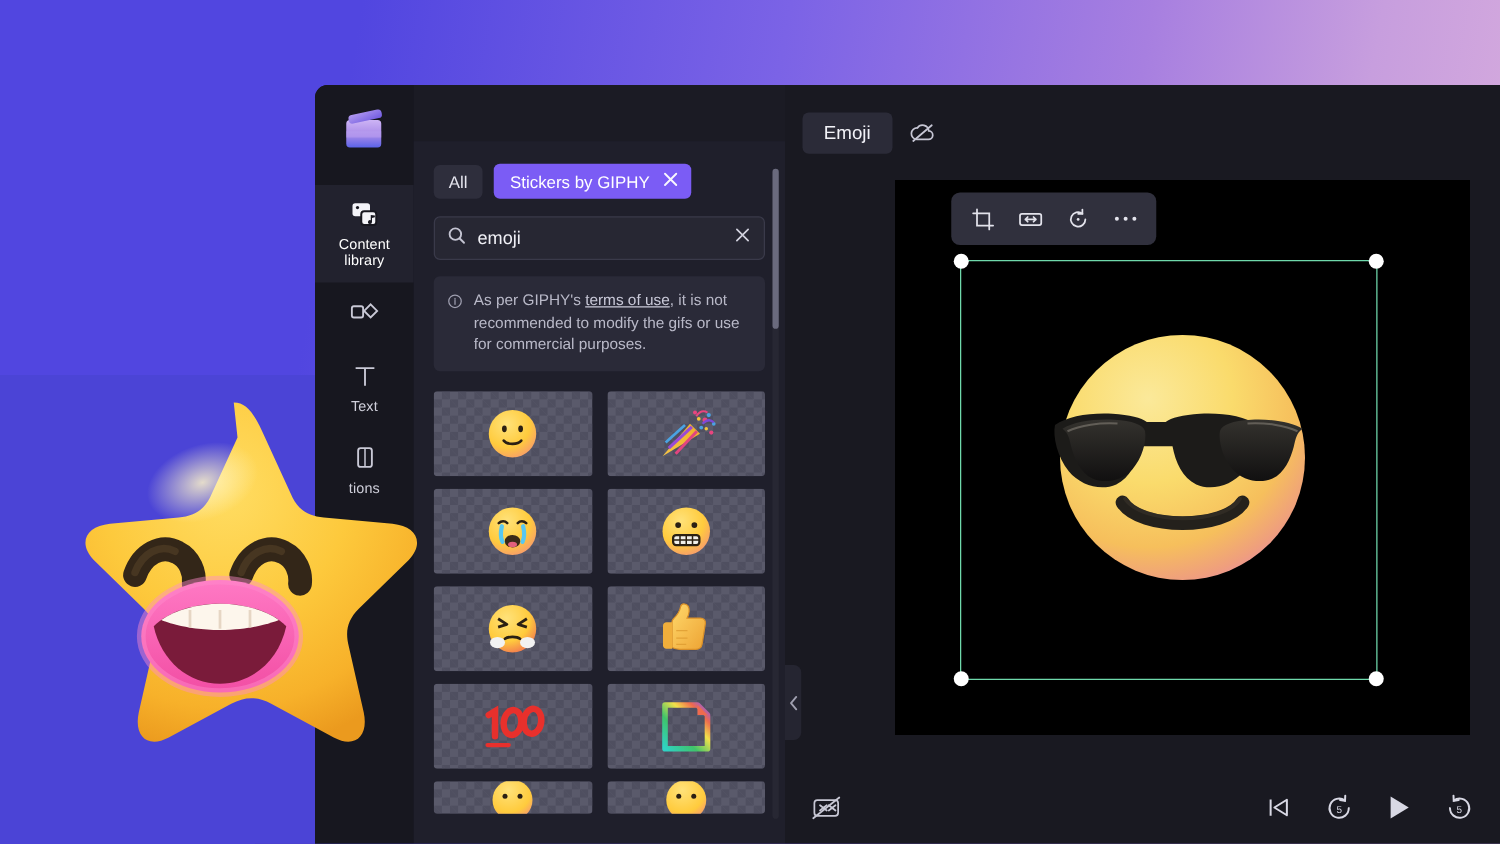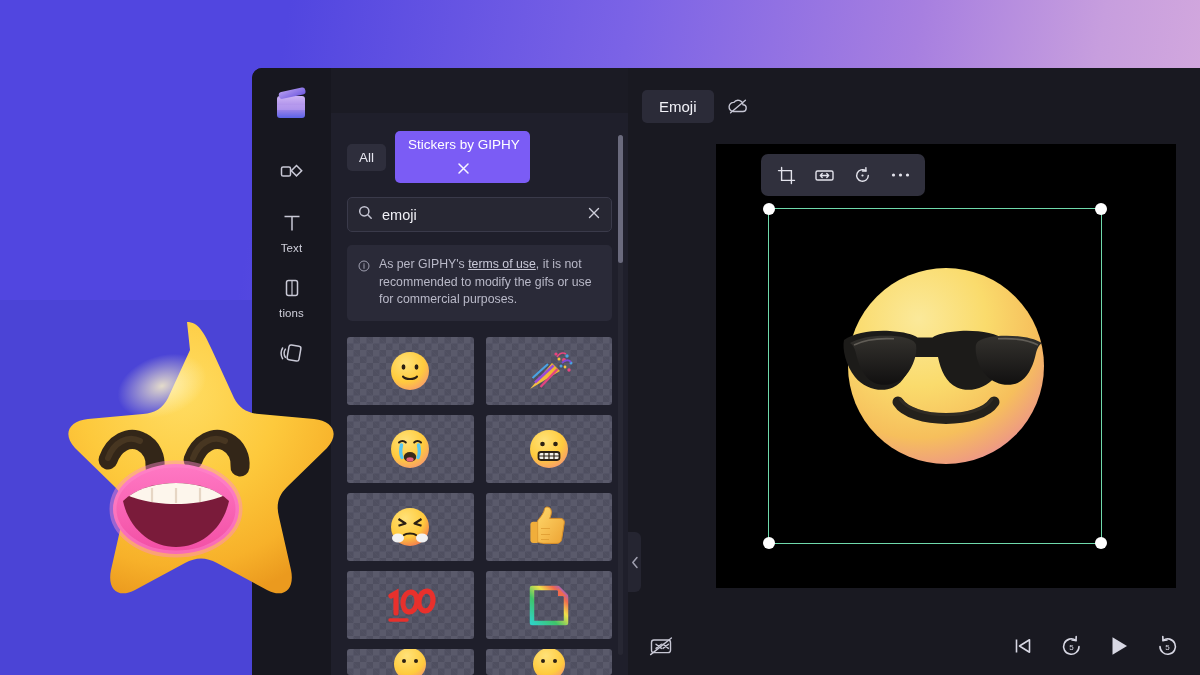--- a/index.html
+++ b/index.html
@@ -74,21 +74,20 @@
   .chips { display: flex; align-items: center; gap: 9px; margin-bottom: 14px; }
   .chip {
     background: #2e2e3c; color: #e6e6ef;
     font-size: 13.5px; padding: 6px 12px; border-radius: 5px;
     cursor: pointer; white-space: nowrap;
   }
   .chip.selected {
     background: #7b5cf5; color: #fff;
     display: flex; align-items: center; gap: 10px;
     padding: 6px 10px 6px 13px;
-    flex-direction: column;
   }
   .chip .chip-x { font-size: 15px; line-height: 1; opacity: .95; }
 
   .searchbox {
     display: flex; align-items: center; gap: 9px;
     background: #272733; border: 1px solid #3a3a4a;
     border-radius: 5px; height: 35px; padding: 0 10px;
     margin-bottom: 13px;
   }
   .searchbox .sval { flex: 1; font-size: 14.5px; color: #f0f0f6; }
@@ -254,20 +253,34 @@
         <rect x="7" y="14" width="28" height="22" rx="3" fill="url(#lgB)"></rect>
         <rect x="7" y="23" width="28" height="5" fill="#b9a0f0" opacity=".55"></rect>
         <g transform="rotate(-12 21 13)">
           <rect x="9" y="8" width="27" height="7" rx="3" fill="url(#lgA)"></rect>
         </g>
       </svg>
     </div>
 
 
 
+    <div class="rail-item active">
+      <span class="ricon">
+        <svg class="ico" width="28" height="24" viewBox="0 0 28 24">
+          <g fill="#f3f3f8">
+            <rect x="4" y="3.5" width="14" height="10.5" rx="2.2"></rect>
+            <circle cx="8" cy="7" r="1.3" fill="#17171f"></circle>
+            <circle cx="14" cy="11" r="1.3" fill="#17171f"></circle>
+            <rect x="11" y="10" width="12" height="11" rx="2.4" stroke="#17171f" stroke-width="1.6"></rect>
+            <path d="M18.6 12.9v4.2a1.6 1.6 0 1 0 1 1.5v-3.2l2.3-.6v-1.5z" fill="#17171f"></path>
+          </g>
+        </svg>
+      </span>
+      <div class="rlabel">Content library</div>
+    </div>
 
     <div class="rail-item">
       <span class="ricon">
         <svg class="ico" width="28" height="20" viewBox="0 0 28 20" fill="none" stroke="#c9c9d6" stroke-width="1.5">
           <rect x="3.5" y="6" width="9" height="9" rx="1.6"></rect>
           <path d="M18.5 4.5l5.2 5.2-5.2 5.2-5.2-5.2z"></path>
         </svg>
       </span>
       <div class="rlabel"></div>
     </div>

